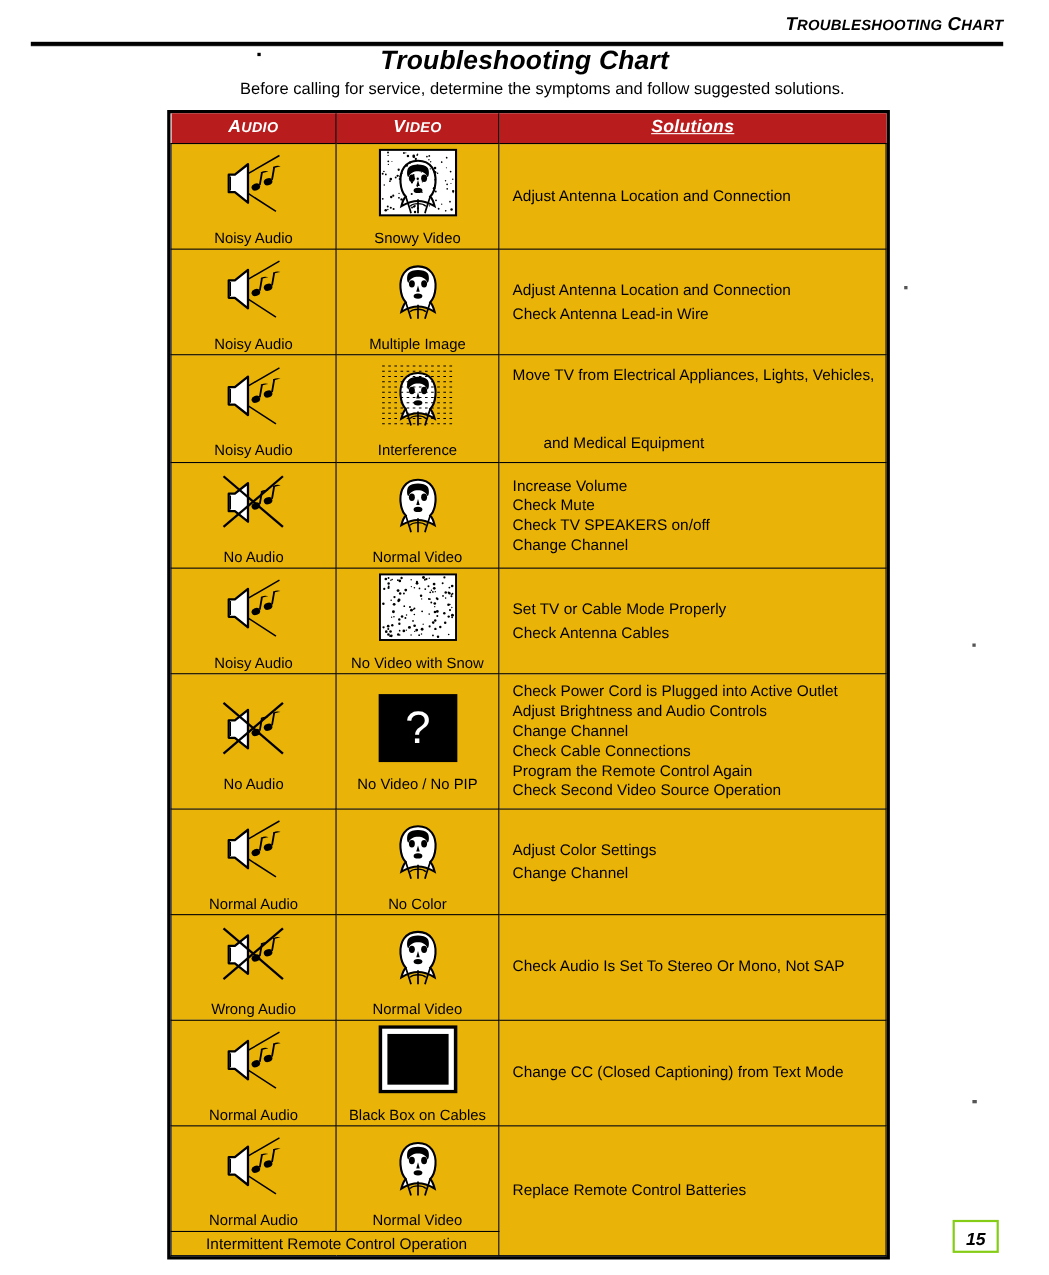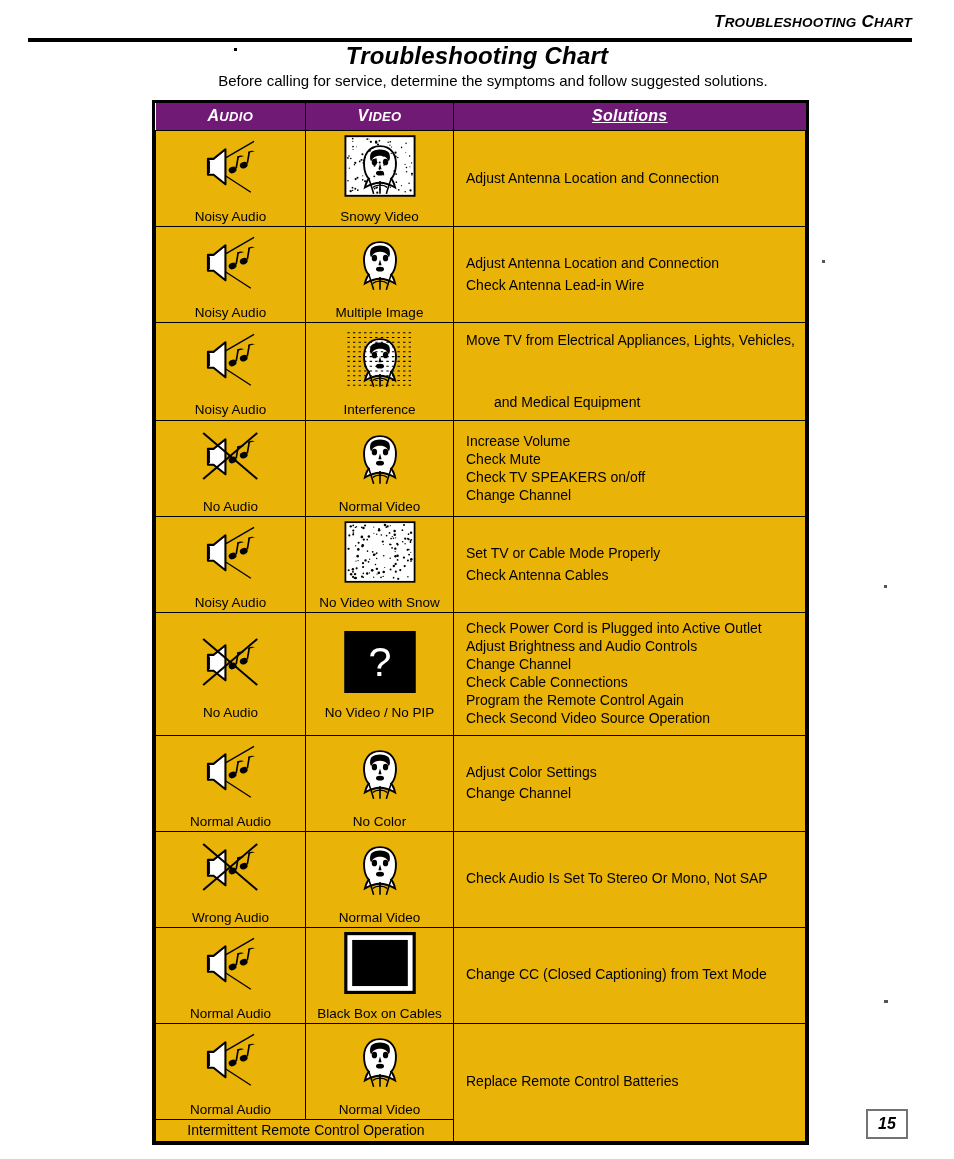--- a/index.html
+++ b/index.html
@@ -76,21 +76,21 @@
   table.chart {
     border-collapse: collapse;
     width: 100%;
     table-layout: fixed;
   }
   table.chart col.c-audio { width: 150px; }
   table.chart col.c-video { width: 148px; }
   table.chart col.c-sol   { width: auto; }
 
   table.chart th {
-    background: #701a75;
+    background: #b91c1c;
     color: #fff;
     font-style: italic;
     font-weight: bold;
     padding: 4px 0 5px 0;
     font-size: 16px;
     letter-spacing: .3px;
     border-right: 1px solid #000;
   }
   table.chart th:last-child { border-right: none; text-decoration: underline; }
   th .sc { font-size: 13px; }
@@ -128,23 +128,23 @@
     text-align: center;
     font-size: 14.5px;
     padding: 2px 0 3px 3px;
   }
 
   
   .page-num {
     position: absolute;
     right: 46px; bottom: 20px;
     width: 38px; height: 26px;
-    border: 2px solid #737373;
+    border: 2px solid #84cc16;
     display: flex;
-    align-items: center;
+    align-items: flex-end;
     justify-content: center;
     font-style: italic;
     font-weight: bold;
     font-size: 16px;
   }
 
   
   .speck { position: absolute; background: #555; }
 </style>
 </head>

